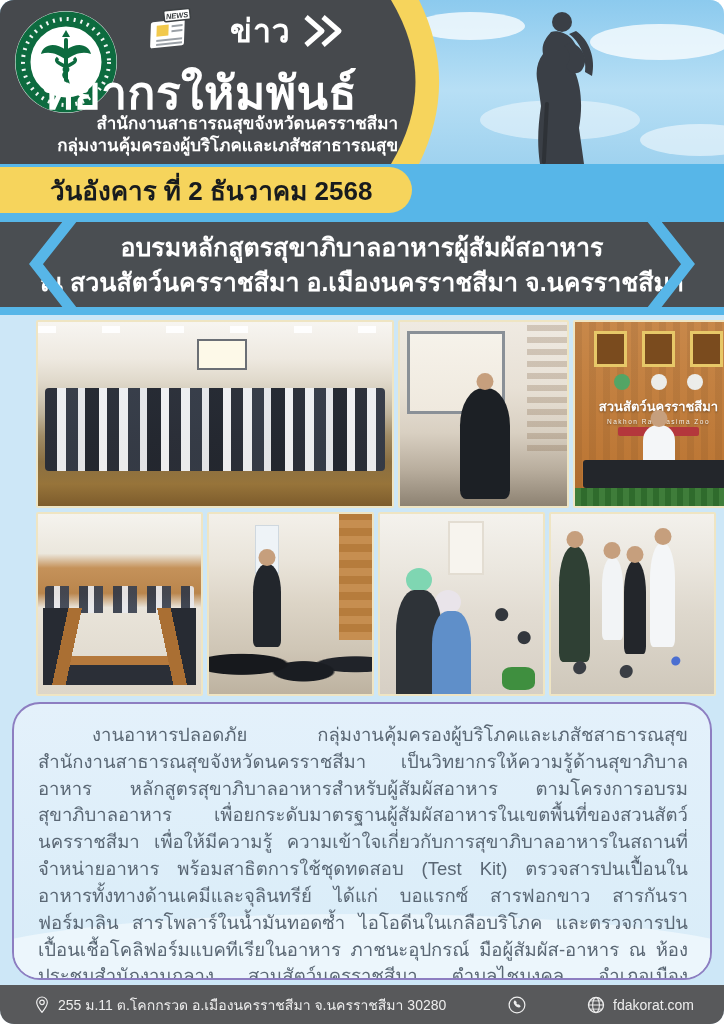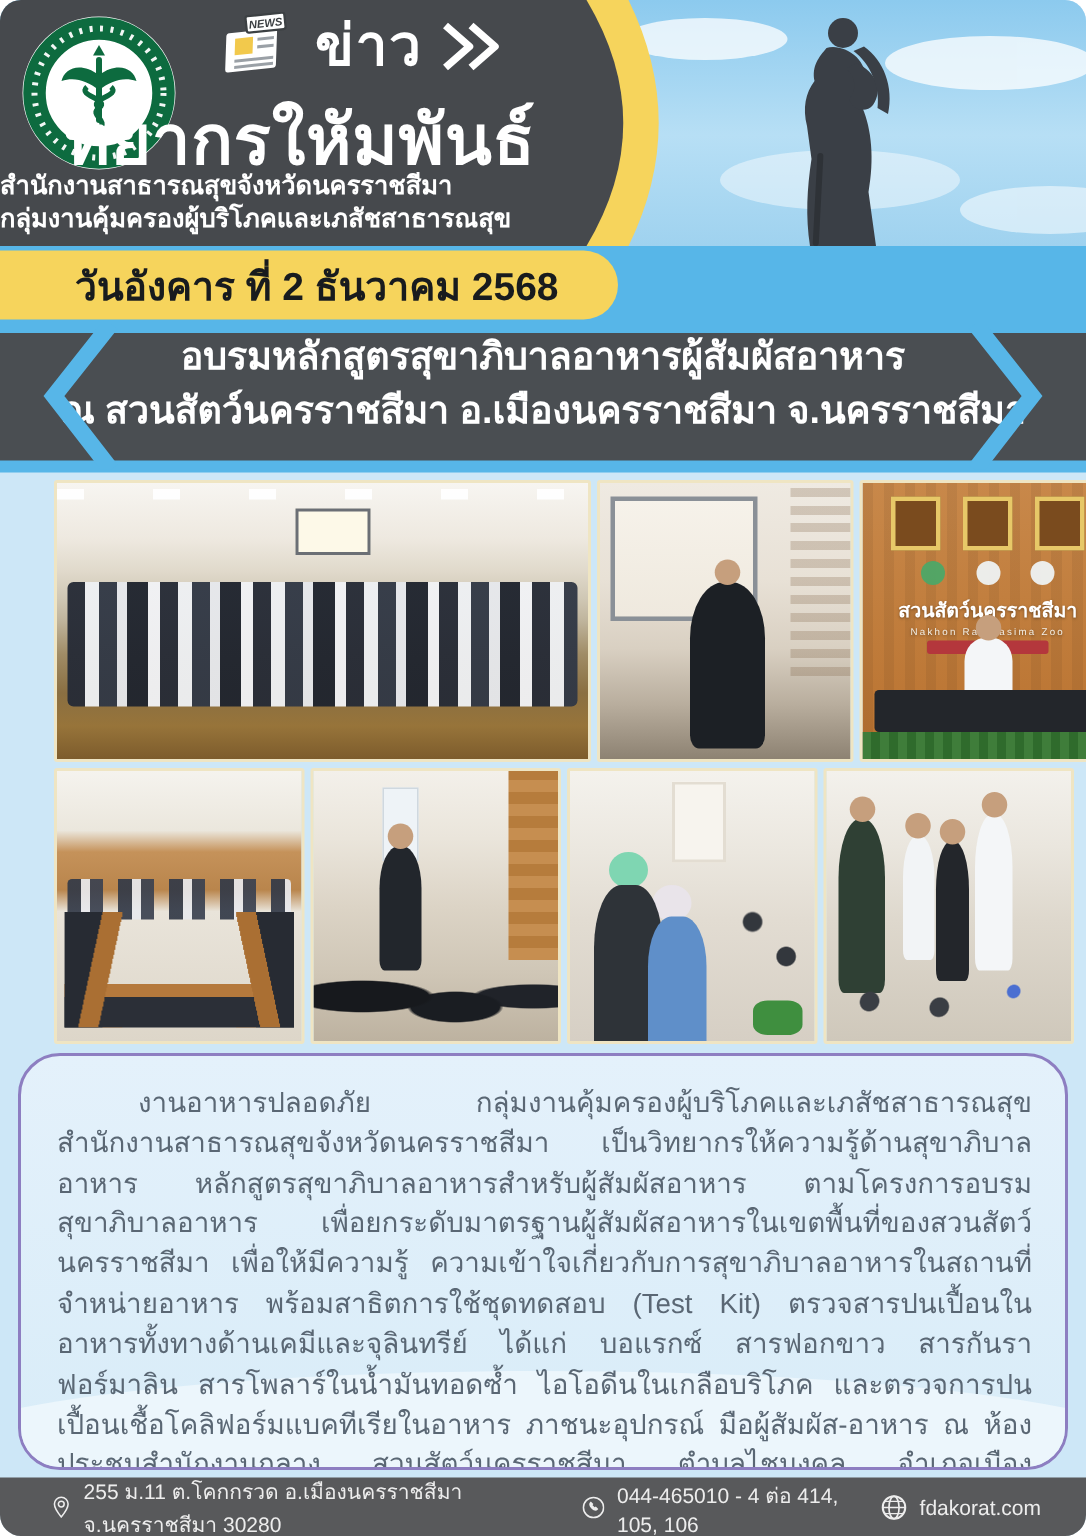--- a/index.html
+++ b/index.html
@@ -11,31 +11,31 @@
   html,body{margin:0;padding:0;background:#fff;}
   body{font-family:"Liberation Sans", sans-serif;}
   .page{position:relative;width:724px;height:1024px;overflow:hidden;border-radius:14px;background:var(--page-blue);}
 
   
   .hero{position:relative;width:724px;height:164px;overflow:hidden;}
   .hero svg.hero-bg{position:absolute;inset:0;display:block;}
   .hero-left{position:absolute;left:0;top:0;width:400px;height:164px;color:#fff;}
   .logo-wrap{position:absolute;left:14px;top:10px;width:104px;height:104px;}
   .kicker-row{position:absolute;left:148px;top:8px;display:flex;align-items:center;gap:10px;}
-  .kicker{font-size:38px;font-weight:800;line-height:1;letter-spacing:1px;}
+  .kicker{font-size:32px;font-weight:800;line-height:1;letter-spacing:1px;margin-left:20px;}
   .main-title{position:absolute;left:6px;top:56px;width:388px;text-align:center;font-size:46px;font-weight:800;letter-spacing:0.5px;}
-  .hero-subs{position:absolute;left:0;top:113px;width:398px;text-align:left;font-size:17px;font-weight:600;line-height:1.3;}
+  .hero-subs{position:absolute;left:0;top:113px;width:398px;text-align:right;font-size:17px;font-weight:600;line-height:1.3;}
 
   
   .blue-band{position:relative;width:724px;height:151px;background:var(--band-blue);}
   .date-pill{position:absolute;left:0;top:3px;width:412px;height:46px;background:var(--accent-yellow);
     border-radius:0 24px 24px 0;display:flex;align-items:center;padding-left:50px;box-sizing:border-box;
     font-size:26px;font-weight:800;color:#181b1e;}
   .title-ribbon{position:absolute;left:0;top:58px;width:724px;height:85px;background:var(--ribbon-bg);
-    display:flex;flex-direction:column;justify-content:flex-start;align-items:center;gap:3px;
+    display:flex;flex-direction:column;justify-content:center;align-items:center;gap:3px;
     color:#fff;font-size:25px;font-weight:600;line-height:1.3;}
   .ribbon-chevron{position:absolute;top:-6px;height:97px;width:60px;}
   .ribbon-chevron.left{left:22px;}
   .ribbon-chevron.right{right:22px;transform:scaleX(-1);}
 
   
   .photo-grid{padding:5px 8px 6px 8px;background:var(--page-blue);}
   .grid-row{display:grid;gap:4px;margin-left:28px;}
   .grid-row.r1{grid-template-columns:358px 171px 171px;height:188px;}
   .grid-row.r2{grid-template-columns:repeat(4,1fr);height:184px;margin-top:4px;}
@@ -293,21 +293,20 @@
       <svg width="16" height="18" viewBox="0 0 24 26">
         <path d="M12 1C7.6 1 4 4.6 4 9c0 5.6 8 15 8 15s8-9.4 8-15c0-4.4-3.6-8-8-8zm0 11.4A3.4 3.4 0 1 1 12 5.6a3.4 3.4 0 0 1 0 6.8z" fill="none" stroke="#ededed" stroke-width="1.8"></path>
       </svg>
       <span>255 ม.11 ต.โคกกรวด อ.เมืองนครราชสีมา จ.นครราชสีมา 30280</span>
     </div>
     <div class="footer-item">
       <svg width="18" height="18" viewBox="0 0 24 24">
         <circle cx="12" cy="12" r="10.5" fill="none" stroke="#ededed" stroke-width="1.6"></circle>
         <path d="M8.2 6.8c-1.3 1.3-.8 3.8 1.6 6.2s4.9 2.9 6.2 1.6l1-1-2.6-2.6-1.2.8-2.2-2.2.8-1.2L9.2 5.8z" fill="#ededed"></path>
       </svg>
-      <span>044-465010 - 4 ต่อ 414, 105, 106</span>
     </div>
     <div class="footer-item">
       <svg width="18" height="18" viewBox="0 0 24 24">
         <circle cx="12" cy="12" r="10" fill="none" stroke="#ededed" stroke-width="1.8"></circle>
         <ellipse cx="12" cy="12" rx="4.5" ry="10" fill="none" stroke="#ededed" stroke-width="1.5"></ellipse>
         <line x1="2" y1="12" x2="22" y2="12" stroke="#ededed" stroke-width="1.5"></line>
         <line x1="3.5" y1="6.5" x2="20.5" y2="6.5" stroke="#ededed" stroke-width="1.2"></line>
         <line x1="3.5" y1="17.5" x2="20.5" y2="17.5" stroke="#ededed" stroke-width="1.2"></line>
       </svg>
       <span>fdakorat.com</span>

